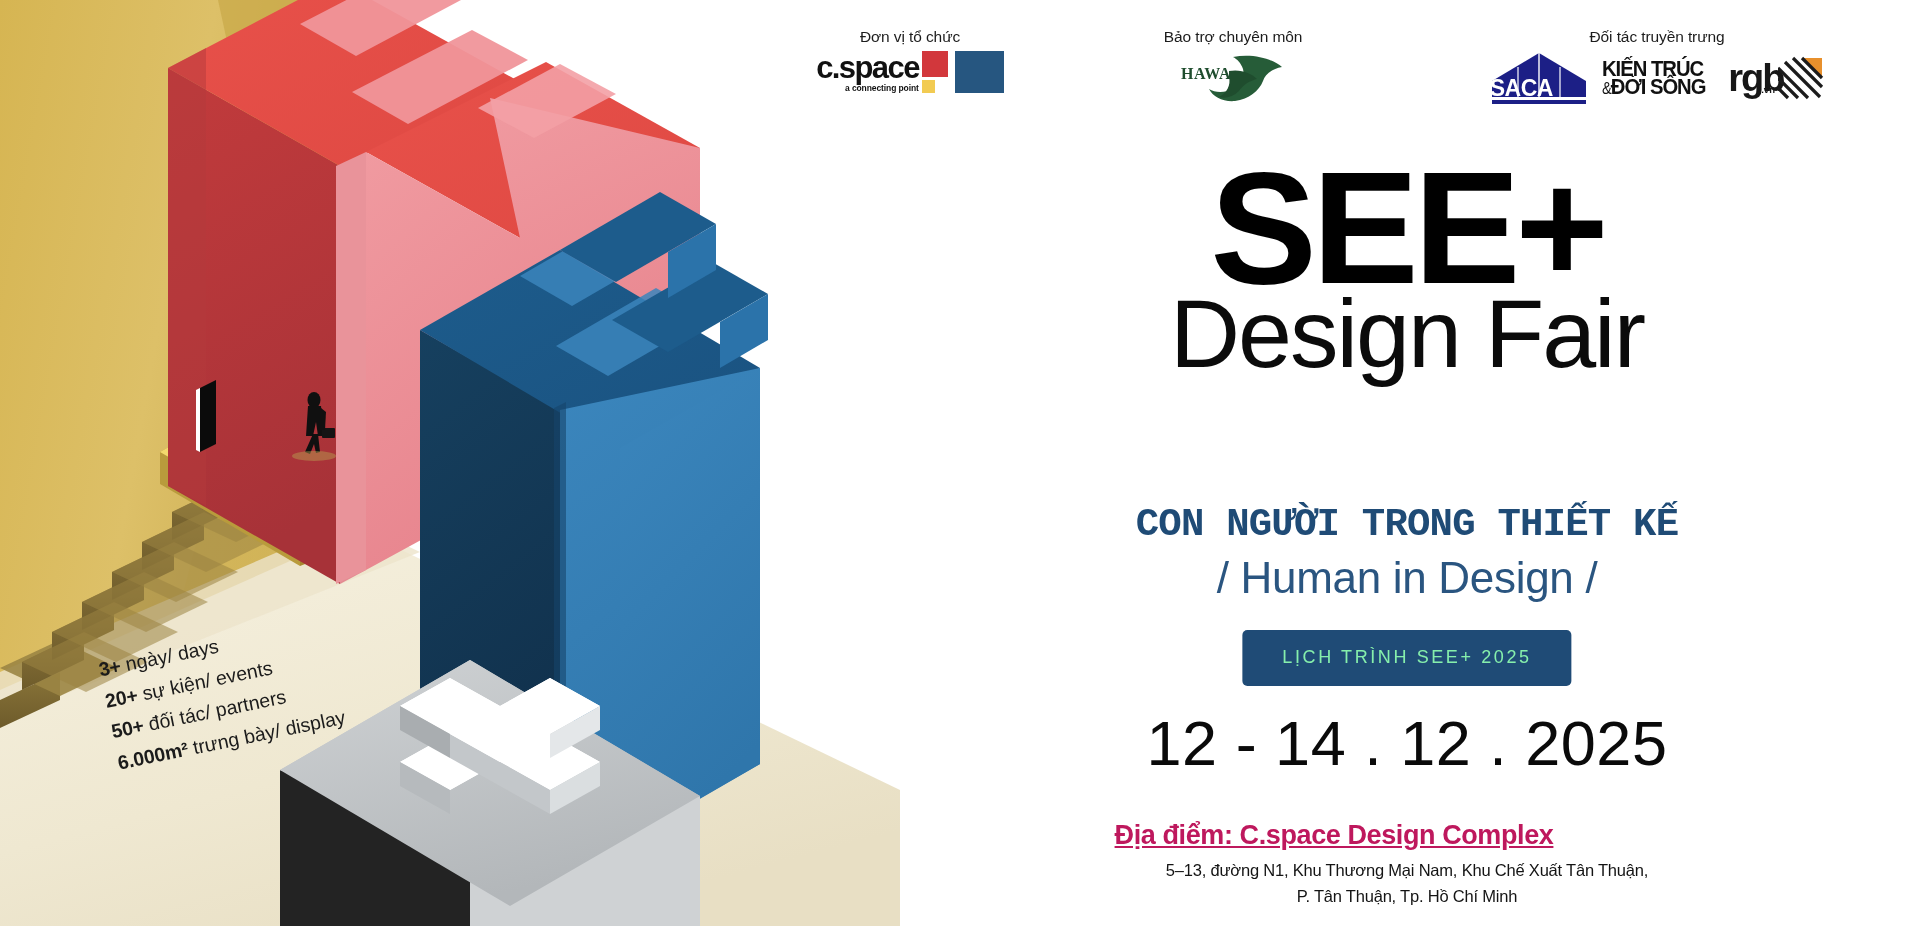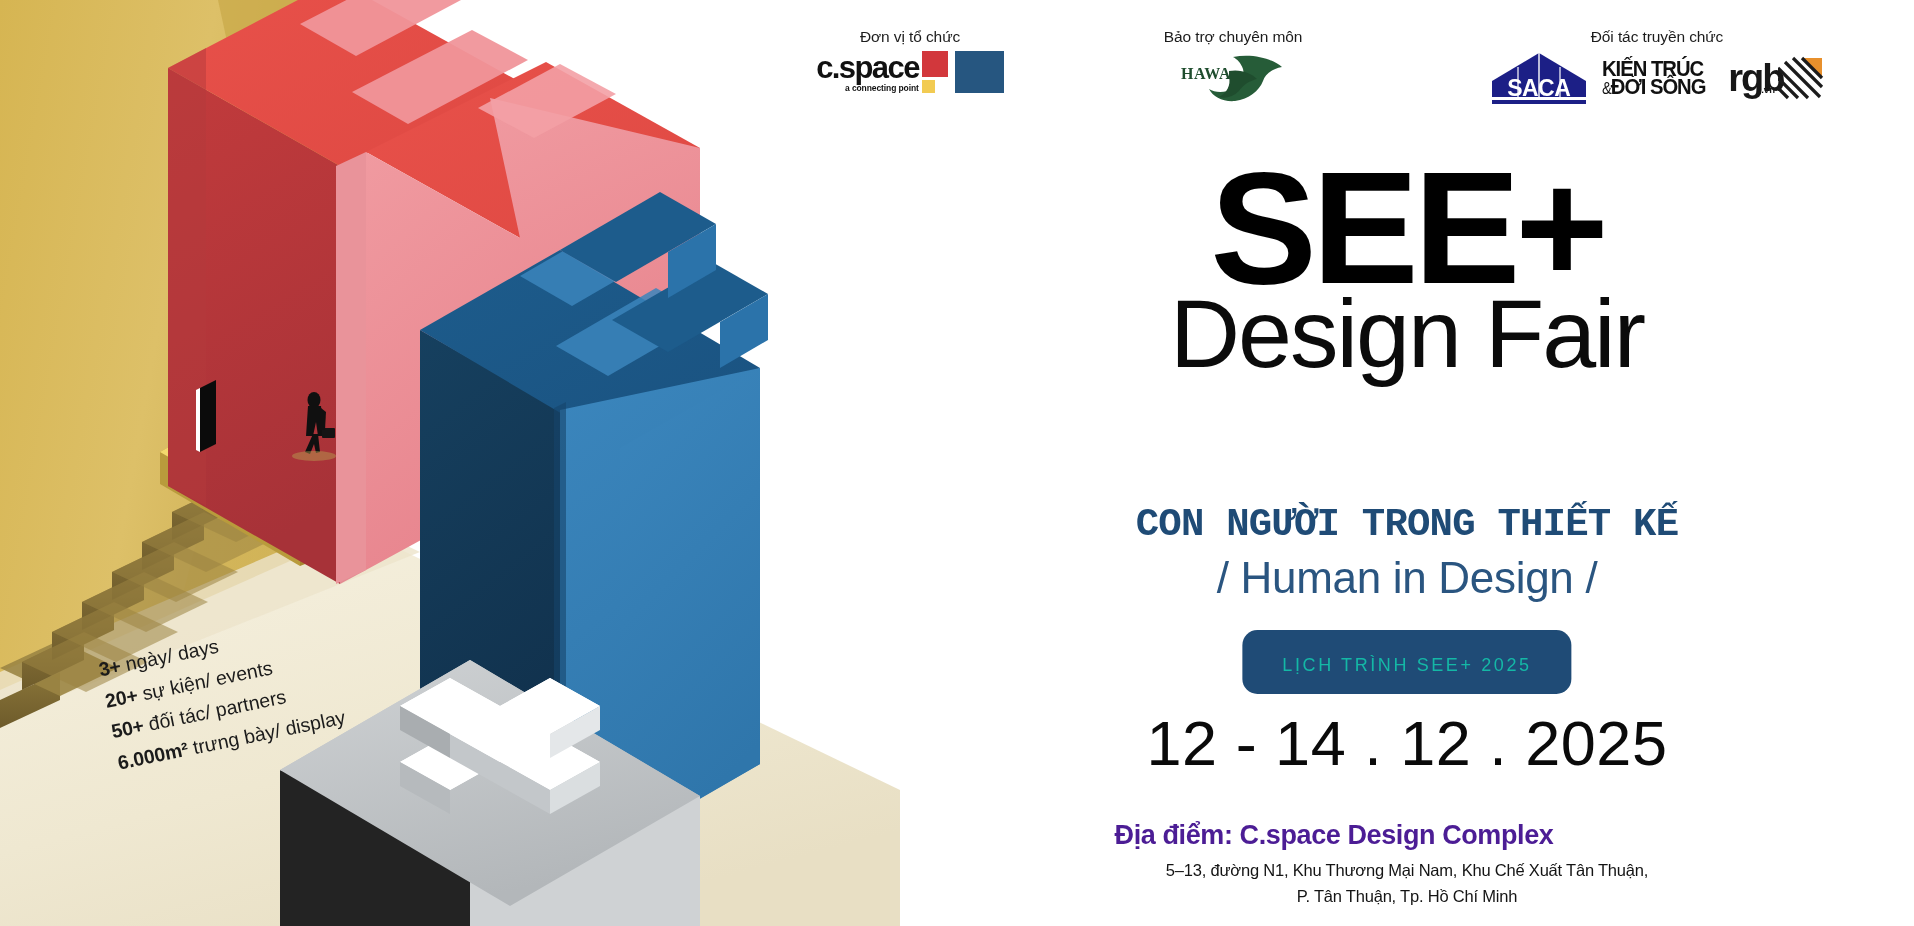--- a/index.html
+++ b/index.html
@@ -89,21 +89,21 @@
     position: absolute; left: 2px; top: 14px;
     font-family: "Liberation Serif", serif;
     font-size: 16px; font-weight: 700; color: #1f4d2e;
     letter-spacing: 0.5px;
   }
 
   
   .saca { position: relative; width: 98px; height: 54px; }
   .saca-txt {
     position: absolute; left: 0; top: 24px; width: 98px;
-    text-align: center;
+    text-align: left;
     font-size: 23px; font-weight: 700; color: #ffffff;
     letter-spacing: -0.5px; z-index: 3;
     font-family: "Liberation Sans", sans-serif;
   }
 
   
   .ktds { line-height: 0.84; text-align: left; }
   .ktds-1 {
     font-size: 22px; font-weight: 700; color: #111;
     letter-spacing: -1.1px; font-stretch: condensed;
@@ -151,45 +151,46 @@
   #tagline-en {
     position: absolute; left: 0; top: 554px; width: 1014px;
     font-size: 44px; font-weight: 300; color: #2a5580;
     letter-spacing: -0.3px; line-height: 1.1;
   }
 
   
   #cta {
     position: absolute; left: 50%; top: 630px;
     transform: translateX(-50%);
-    background: #1f4b76; color: #14b8a6;
-    border: none; border-radius: 15px;
-    padding: 25px 40px 18px;
+    background: #1f4b76; color: #86efac;
+    border: none; border-radius: 5px;
+    padding: 17px 40px 18px;
     font-family: "Liberation Sans", sans-serif;
     font-size: 18px; font-weight: 500;
     letter-spacing: 2.6px;
     cursor: pointer;
     white-space: nowrap;
   }
 
   
   #date-line {
     position: absolute; left: 0; top: 712px; width: 1014px;
     text-align: center; line-height: 1;
     color: #0a0a0a;
   }
   #date-line .dbold { font-size: 63px; font-weight: 400; letter-spacing: 0.5px; }
   #date-line .dlight { font-size: 63px; font-weight: 300; letter-spacing: 0.5px; }
 
   
   #venue-title {
     position: absolute; left: 0; top: 820px; width: 868px;
     text-align: center;
-    font-size: 27px; font-weight: 700; color: #4c1d95;
+    font-size: 27px; font-weight: 700; color: #be185d;
     letter-spacing: -0.4px;
+    text-decoration: underline;
   }
   #venue-addr {
     position: absolute; left: 0; top: 858px; width: 1014px;
     text-align: center;
     font-size: 16.5px; font-weight: 400; color: #141414;
     line-height: 1.55; letter-spacing: -0.2px;
   }
 </style>
 </head>
 <body>
@@ -434,21 +435,21 @@
             <svg width="108" height="52" viewBox="0 0 108 52">
               <path d="M54,6 C74,2 94,8 103,16 C92,18 86,24 84,30 C80,40 70,48 56,50 C44,51 34,46 30,38 C36,42 46,42 54,38 C62,34 66,26 64,18 C62,12 58,8 54,6 Z" fill="#265c38"></path>
               <path d="M50,20 C62,18 72,22 78,28 C70,30 64,34 60,40 C54,46 46,48 40,46 C48,42 52,34 50,26 Z" fill="#1f4d2e"></path>
             </svg>
             <span class="hawa-txt">HAWA</span>
           </div>
         </div>
       </div>
 
       <div class="pgroup" id="grp-media">
-        <div class="pcap">Đối tác truyền chức</div>
+        <div class="pcap">Đối tác truyền trưng</div>
         <div class="plogos">
 
           <div class="saca">
             <svg width="98" height="54" viewBox="0 0 98 54">
               <path d="M49,2 L96,30 L96,46 L2,46 L2,30 Z" fill="#1c1f86"></path>
               <path d="M49,2 L49,46" stroke="#ffffff" stroke-width="1.4"></path>
               <path d="M28,16 L28,46" stroke="#ffffff" stroke-width="1.2"></path>
               <path d="M70,16 L70,46" stroke="#ffffff" stroke-width="1.2"></path>
               <rect x="2" y="49" width="94" height="4" fill="#1c1f86"></rect>
             </svg>

